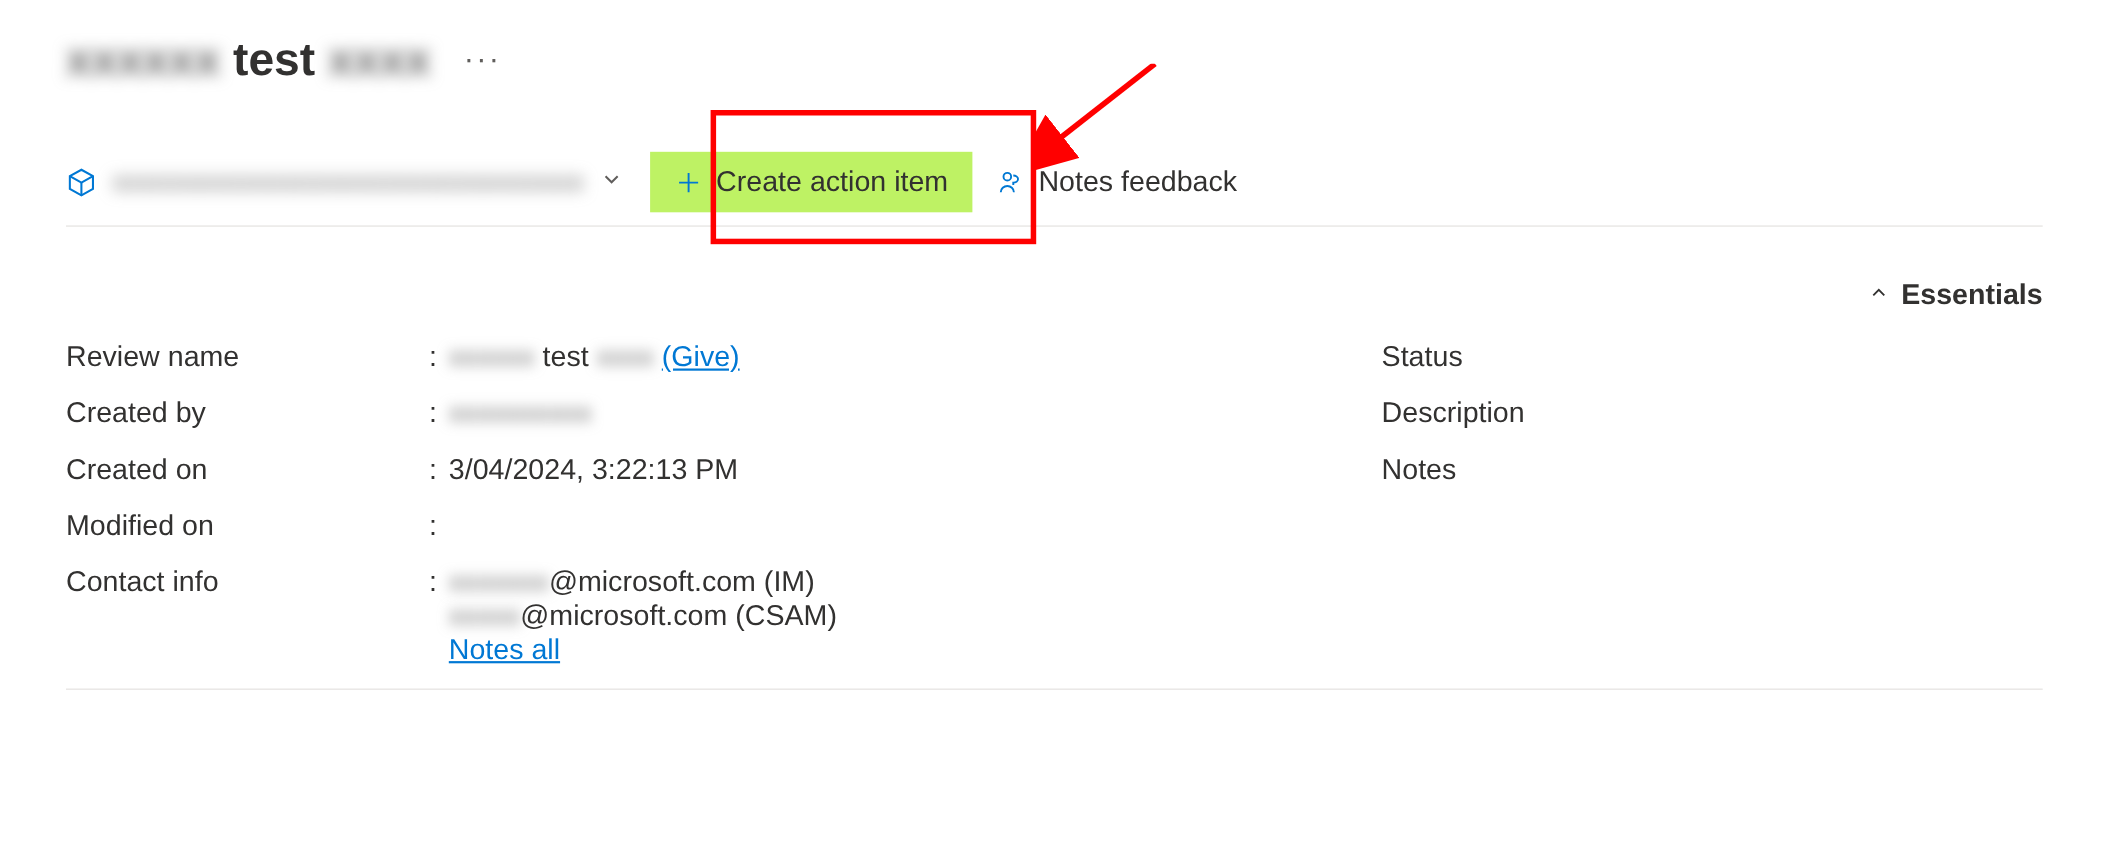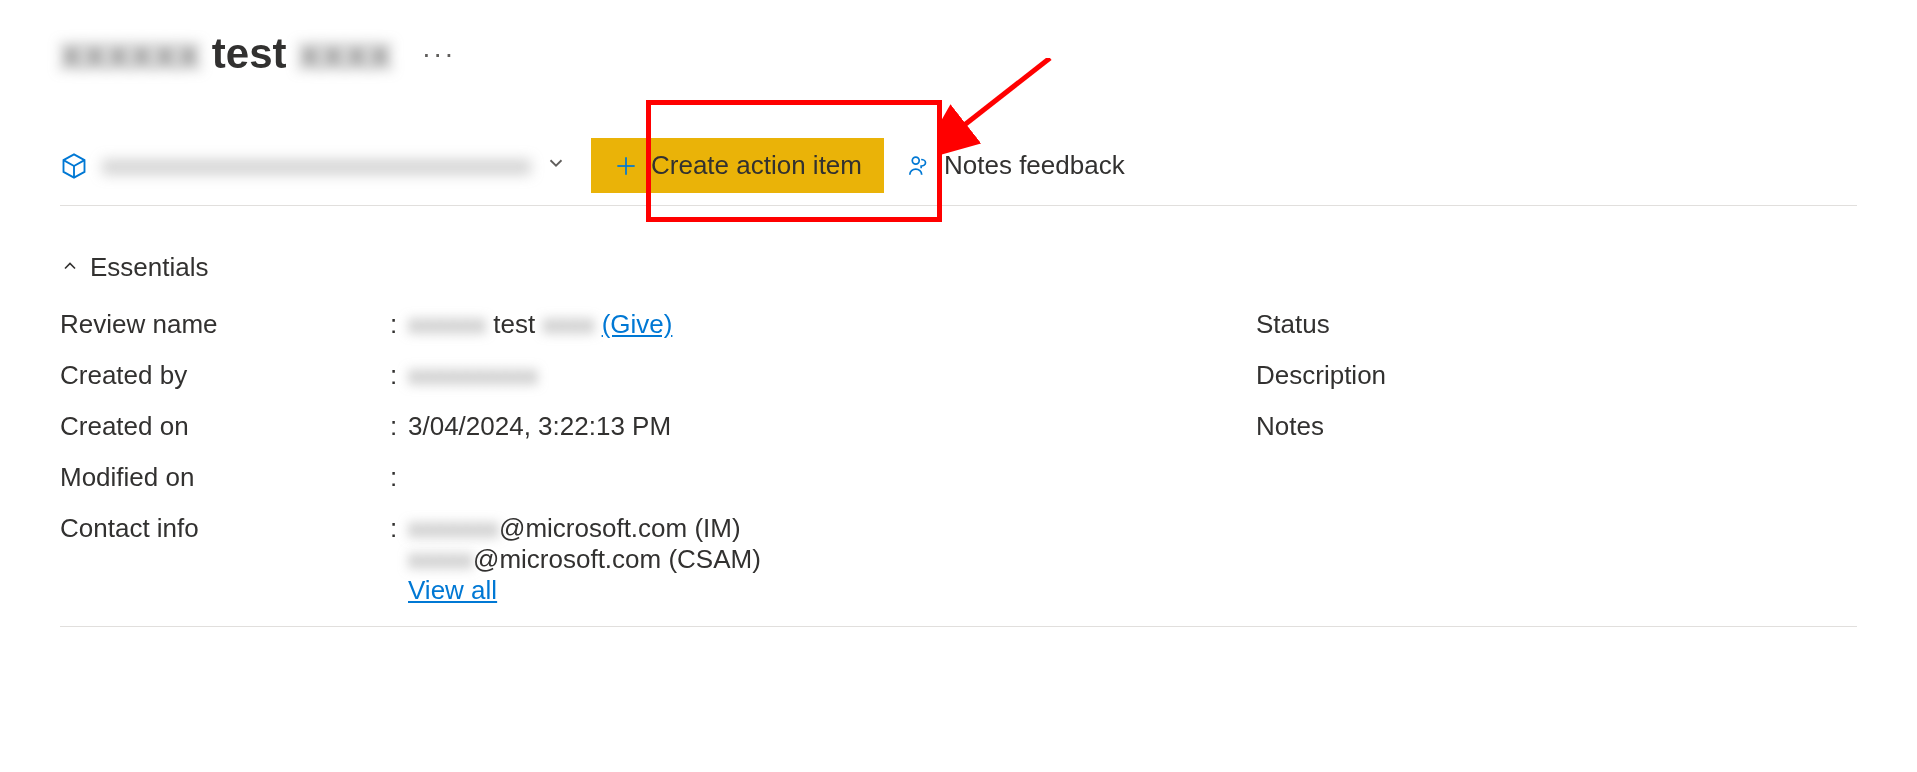--- a/index.html
+++ b/index.html
@@ -73,37 +73,38 @@
   }
   .cmd-btn {
     display: flex;
     align-items: center;
     gap: 12px;
     padding: 12px 22px;
     cursor: pointer;
     color: #323130;
   }
   .cmd-btn.highlight {
-    background: #eab308;
+    background: #bef264;
   }
   .plus-icon, .feedback-icon {
     color: #0078d4;
     display: inline-flex;
   }
   
   .essentials {
     margin-top: 40px;
   }
   .essentials-header {
     display: flex;
     align-items: center;
     gap: 10px;
     cursor: pointer;
-    font-weight: 400;
+    font-weight: 700;
     padding: 6px 0 16px 0;
+    justify-content: flex-end;
   }
   .chev-up {
     color: #323130;
   }
   .essentials-grid {
     display: flex;
     gap: 16px;
   }
   .col-left {
     flex: 0 0 1180px;
@@ -265,21 +266,21 @@
           <div class="kv-key">Contact info</div>
           <div class="kv-sep">:</div>
           <div class="kv-val">
             <div>
               <span class="blur">xxxxxxx</span><span>@microsoft.com (IM)</span>
             </div>
             <div>
               <span class="blur">xxxxx</span><span>@microsoft.com (CSAM)</span>
             </div>
             <div>
-              <span class="link">View all</span>
+              <span class="link">Notes all</span>
             </div>
           </div>
         </div>
 
       </div>
 
       <div class="col-right">
         <div class="kv-row">
           <div class="kv-key">Status</div>
         </div>

